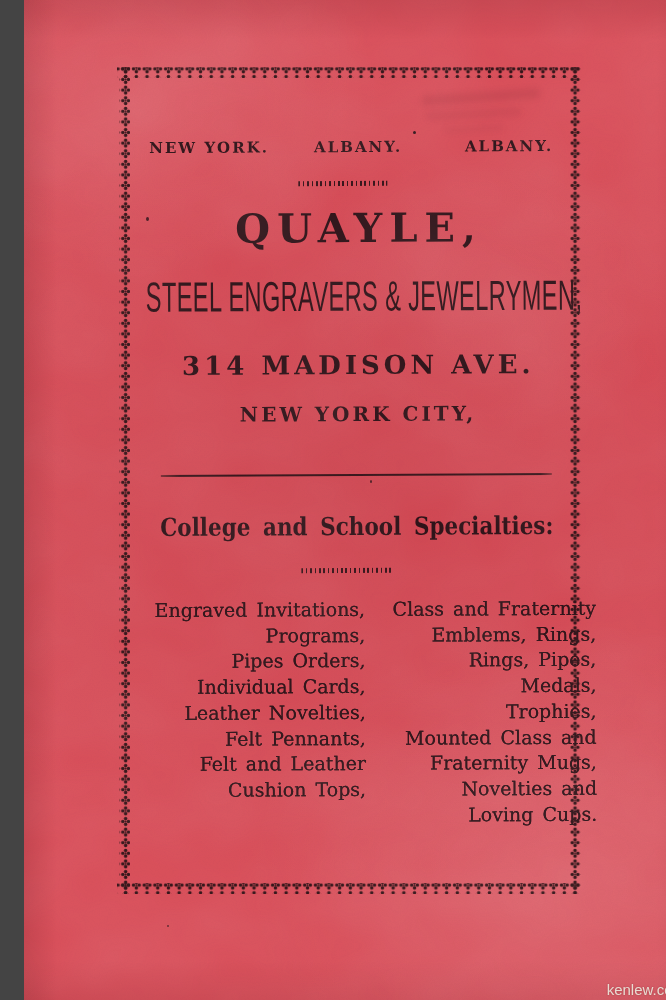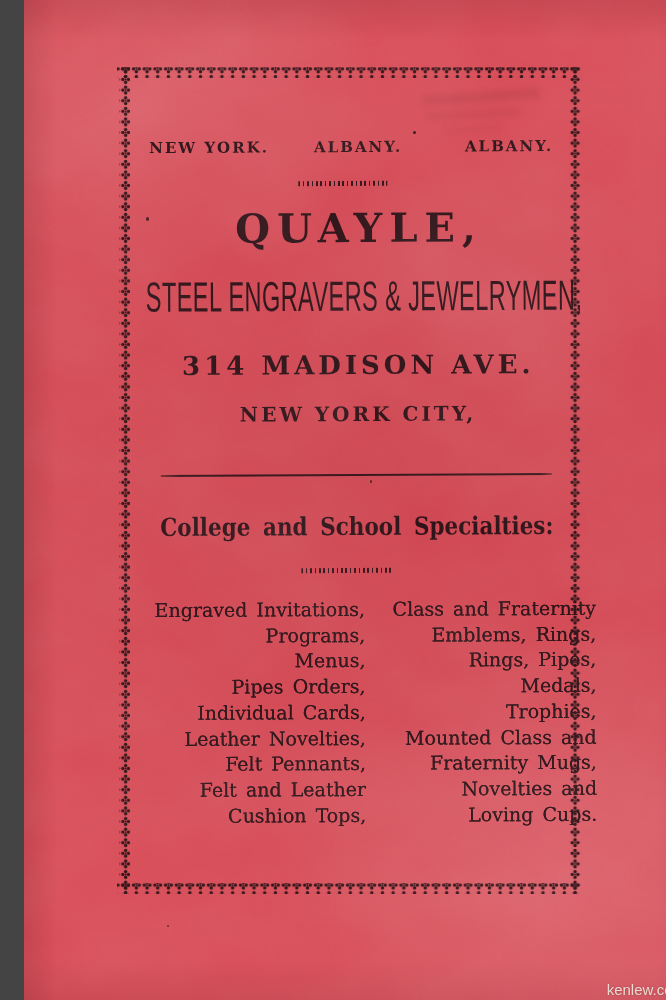--- a/index.html
+++ b/index.html
@@ -127,21 +127,20 @@
     <h2 class="heading-wrap">
       <span class="heading">College and School Specialties:</span>
     </h2>
 
     <div class="divider divider-2"></div>
 
     <div class="columns">
       <div class="col col-left">
         <div class="item">Engraved Invitations,</div>
         <div class="item">Programs,</div>
-        <div class="item">Menus,</div>
         <div class="item">Pipes Orders,</div>
         <div class="item">Individual Cards,</div>
         <div class="item">Leather Novelties,</div>
         <div class="item">Felt Pennants,</div>
         <div class="item">Felt and Leather</div>
         <div class="item">Cushion Tops,</div>
       </div>
       <div class="col col-right">
         <div class="item">Class and Fraternity</div>
         <div class="item">Emblems, Rings,</div>

